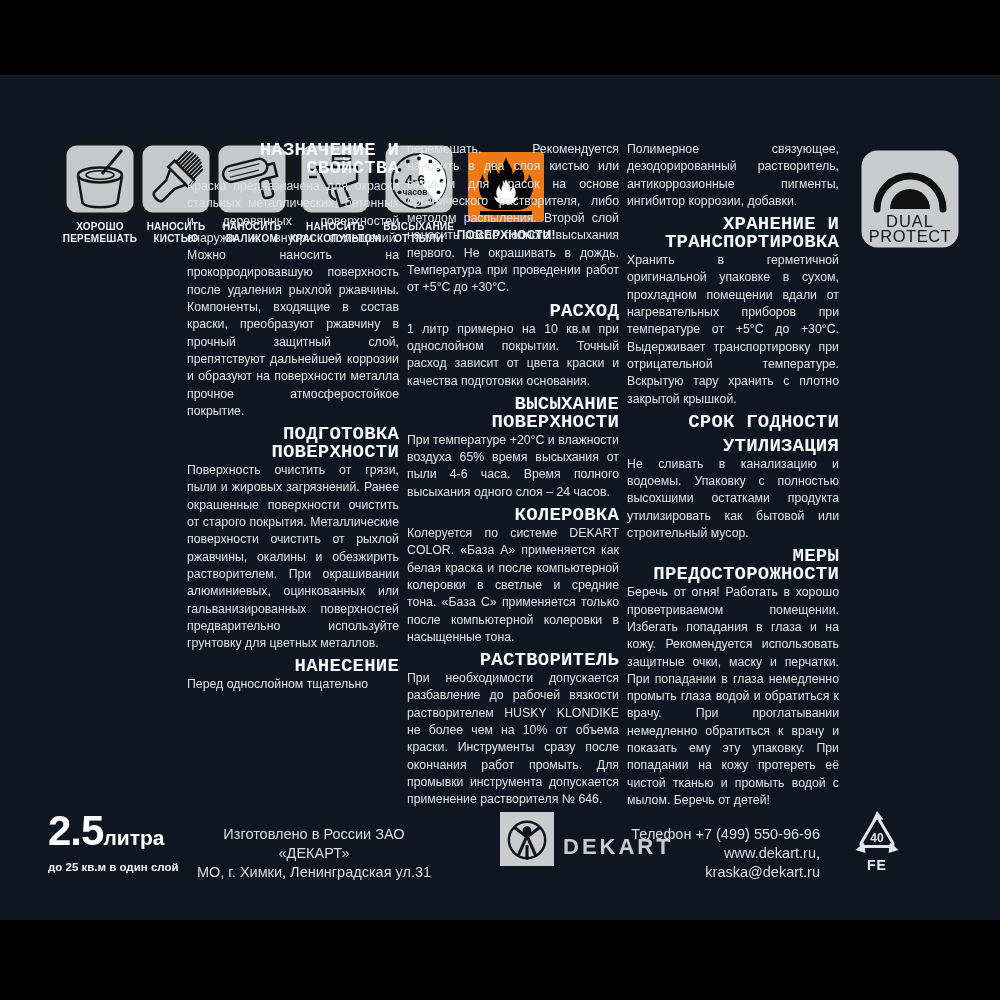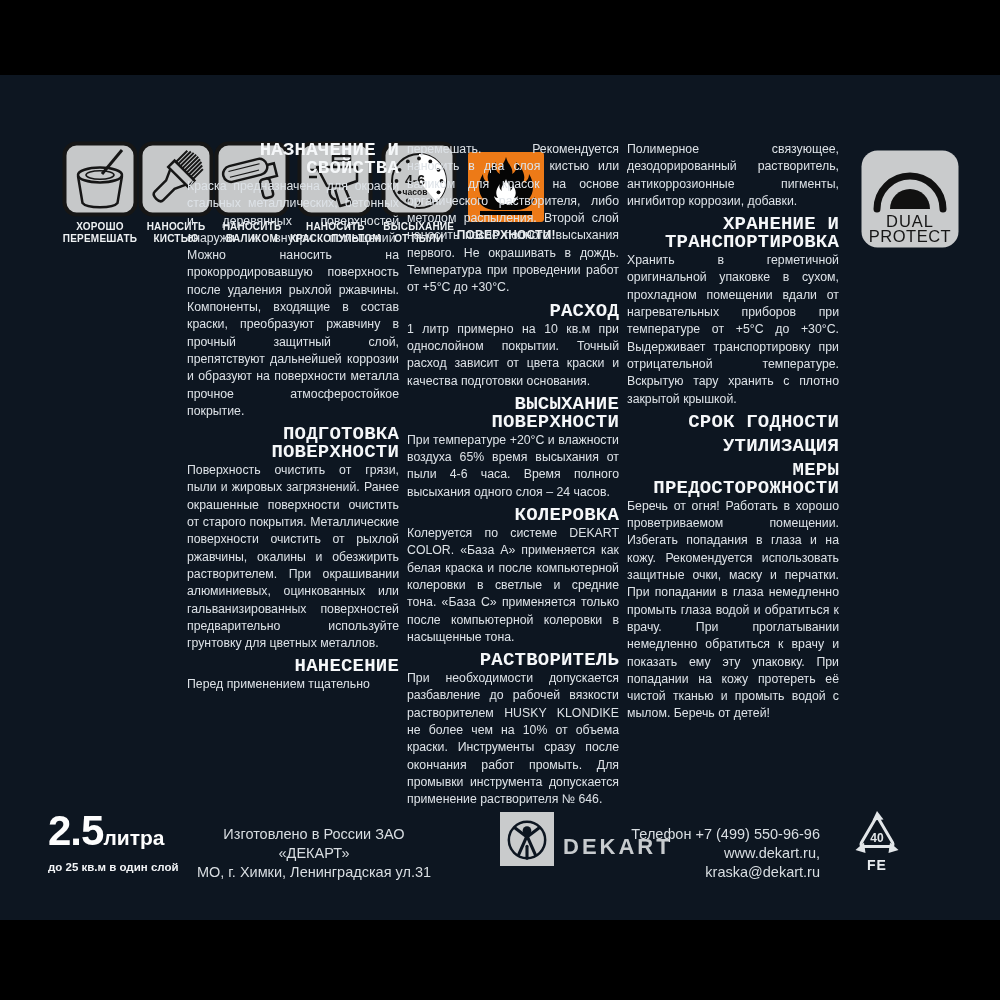--- a/index.html
+++ b/index.html
@@ -148,41 +148,42 @@
       <div class="picto-label flame-label">ПОВЕРХНОСТИ!</div>
     </div>
   </div>
 
   <div class="text-col col1">
     <h3 class="first">НАЗНАЧЕНИЕ И СВОЙСТВА</h3>
     <p>Краска предназначена для окраски стальных металлических, бетонных и деревянных поверхностей снаружи и внутри помещений. Можно наносить на прокорродировавшую поверхность после удаления рыхлой ржавчины. Компоненты, входящие в состав краски, преобразуют ржавчину в прочный защитный слой, препятствуют дальнейшей коррозии и образуют на поверхности металла прочное атмосферостойкое покрытие.</p>
     <h3>ПОДГОТОВКА ПОВЕРХНОСТИ</h3>
     <p>Поверхность очистить от грязи, пыли и жировых загрязнений. Ранее окрашенные поверхности очистить от старого покрытия. Металлические поверхности очистить от рыхлой ржавчины, окалины и обезжирить растворителем. При окрашивании алюминиевых, оцинкованных или гальванизированных поверхностей предварительно используйте грунтовку для цветных металлов.</p>
     <h3>НАНЕСЕНИЕ</h3>
-    <p>Перед применением тщательно</p>
+    <p>Перед однослойном тщательно</p>
   </div>
 
   <div class="text-col col2">
     <p>перемешать. Рекомендуется наносить в два слоя кистью или валиком для красок на основе органического растворителя, либо методом распыления. Второй слой наносить после полного высыхания первого. Не окрашивать в дождь. Температура при проведении работ от +5°С до +30°С.</p>
     <h3>РАСХОД</h3>
     <p>1 литр примерно на 10 кв.м при однослойном покрытии. Точный расход зависит от цвета краски и качества подготовки основания.</p>
     <h3>ВЫСЫХАНИЕ ПОВЕРХНОСТИ</h3>
     <p>При температуре +20°С и влажности воздуха 65% время высыхания от пыли 4-6 часа. Время полного высыхания одного слоя – 24 часов.</p>
     <h3>КОЛЕРОВКА</h3>
     <p>Колеруется по системе DEKART COLOR. «База А» применяется как белая краска и после компьютерной колеровки в светлые и средние тона. «База С» применяется только после компьютерной колеровки в насыщенные тона.</p>
     <h3>РАСТВОРИТЕЛЬ</h3>
     <p>При необходимости допускается разбавление до рабочей вязкости растворителем HUSKY KLONDIKE не более чем на 10% от объема краски. Инструменты сразу после окончания работ промыть. Для промывки инструмента допускается применение растворителя № 646.</p>
   </div>
 
   <div class="text-col col3">
     <p>Полимерное связующее, дезодорированный растворитель, антикоррозионные пигменты, ингибитор коррозии, добавки.</p>
     <h3>ХРАНЕНИЕ И ТРАНСПОРТИРОВКА</h3>
     <p>Хранить в герметичной оригинальной упаковке в сухом, прохладном помещении вдали от нагревательных приборов при температуре от +5°С до +30°С. Выдерживает транспортировку при отрицательной температуре. Вскрытую тару хранить с плотно закрытой крышкой.</p>
     <h3>СРОК ГОДНОСТИ</h3>
     <h3>УТИЛИЗАЦИЯ</h3>
+    <p>Не сливать в канализацию и водоемы. Упаковку с полностью высохшими остатками продукта утилизировать как бытовой или строительный мусор.</p>
     <h3>МЕРЫ ПРЕДОСТОРОЖНОСТИ</h3>
     <p>Беречь от огня! Работать в хорошо проветриваемом помещении. Избегать попадания в глаза и на кожу. Рекомендуется использовать защитные очки, маску и перчатки. При попадании в глаза немедленно промыть глаза водой и обратиться к врачу. При проглатывании немедленно обратиться к врачу и показать ему эту упаковку. При попадании на кожу протереть её чистой тканью и промыть водой с мылом. Беречь от детей!</p>
   </div>
 
   <div class="badge-wrap">
     <svg width="100" height="100" viewBox="0 0 100 100">
       <rect x="1.5" y="1.5" width="97" height="97" rx="16" fill="#c9cbcc"></rect>
       <path d="M17,60 A33,33 0 0 1 83,60" stroke="#111111" stroke-width="7" fill="none" stroke-linecap="round"></path>
       <path d="M30,60 A20,20 0 0 1 70,60 Z" fill="#111111"></path>
       <text x="50" y="78" text-anchor="middle" font-size="16.5" letter-spacing="1" fill="#161616">DUAL</text>

